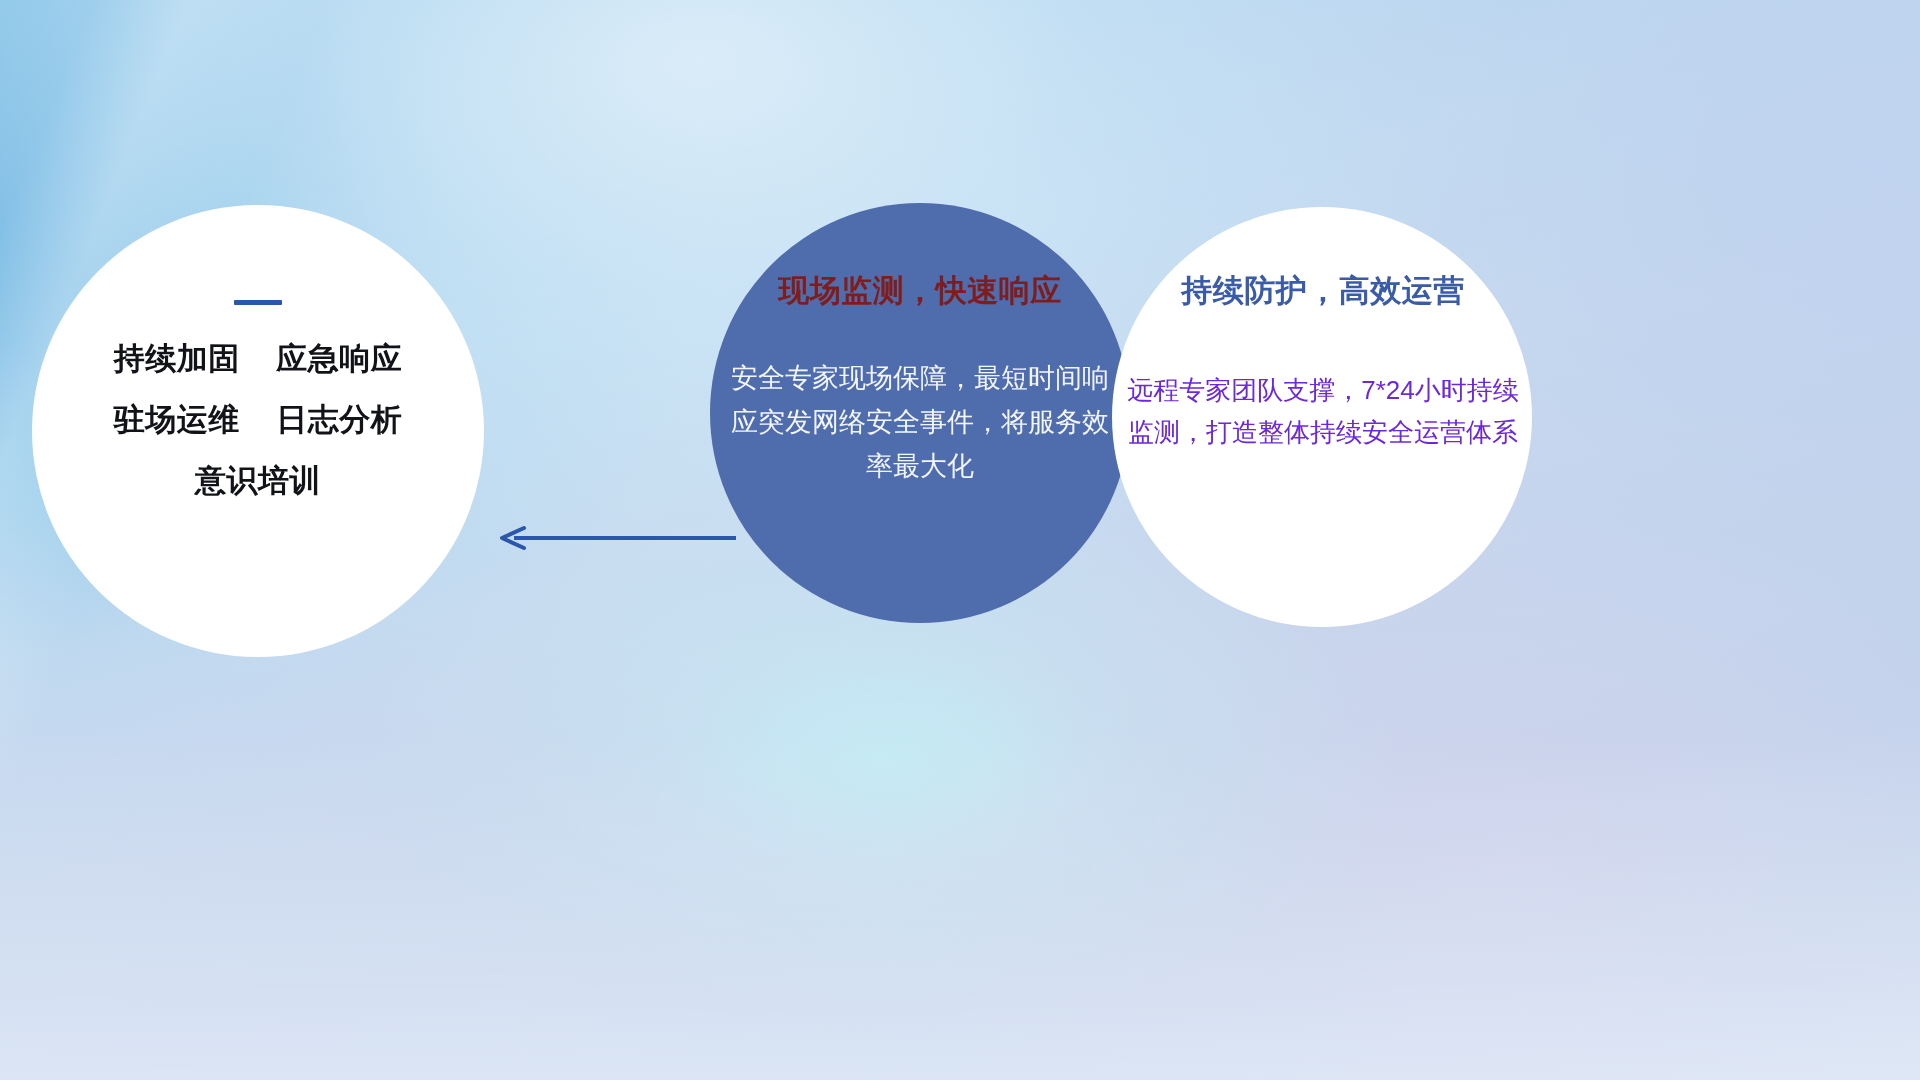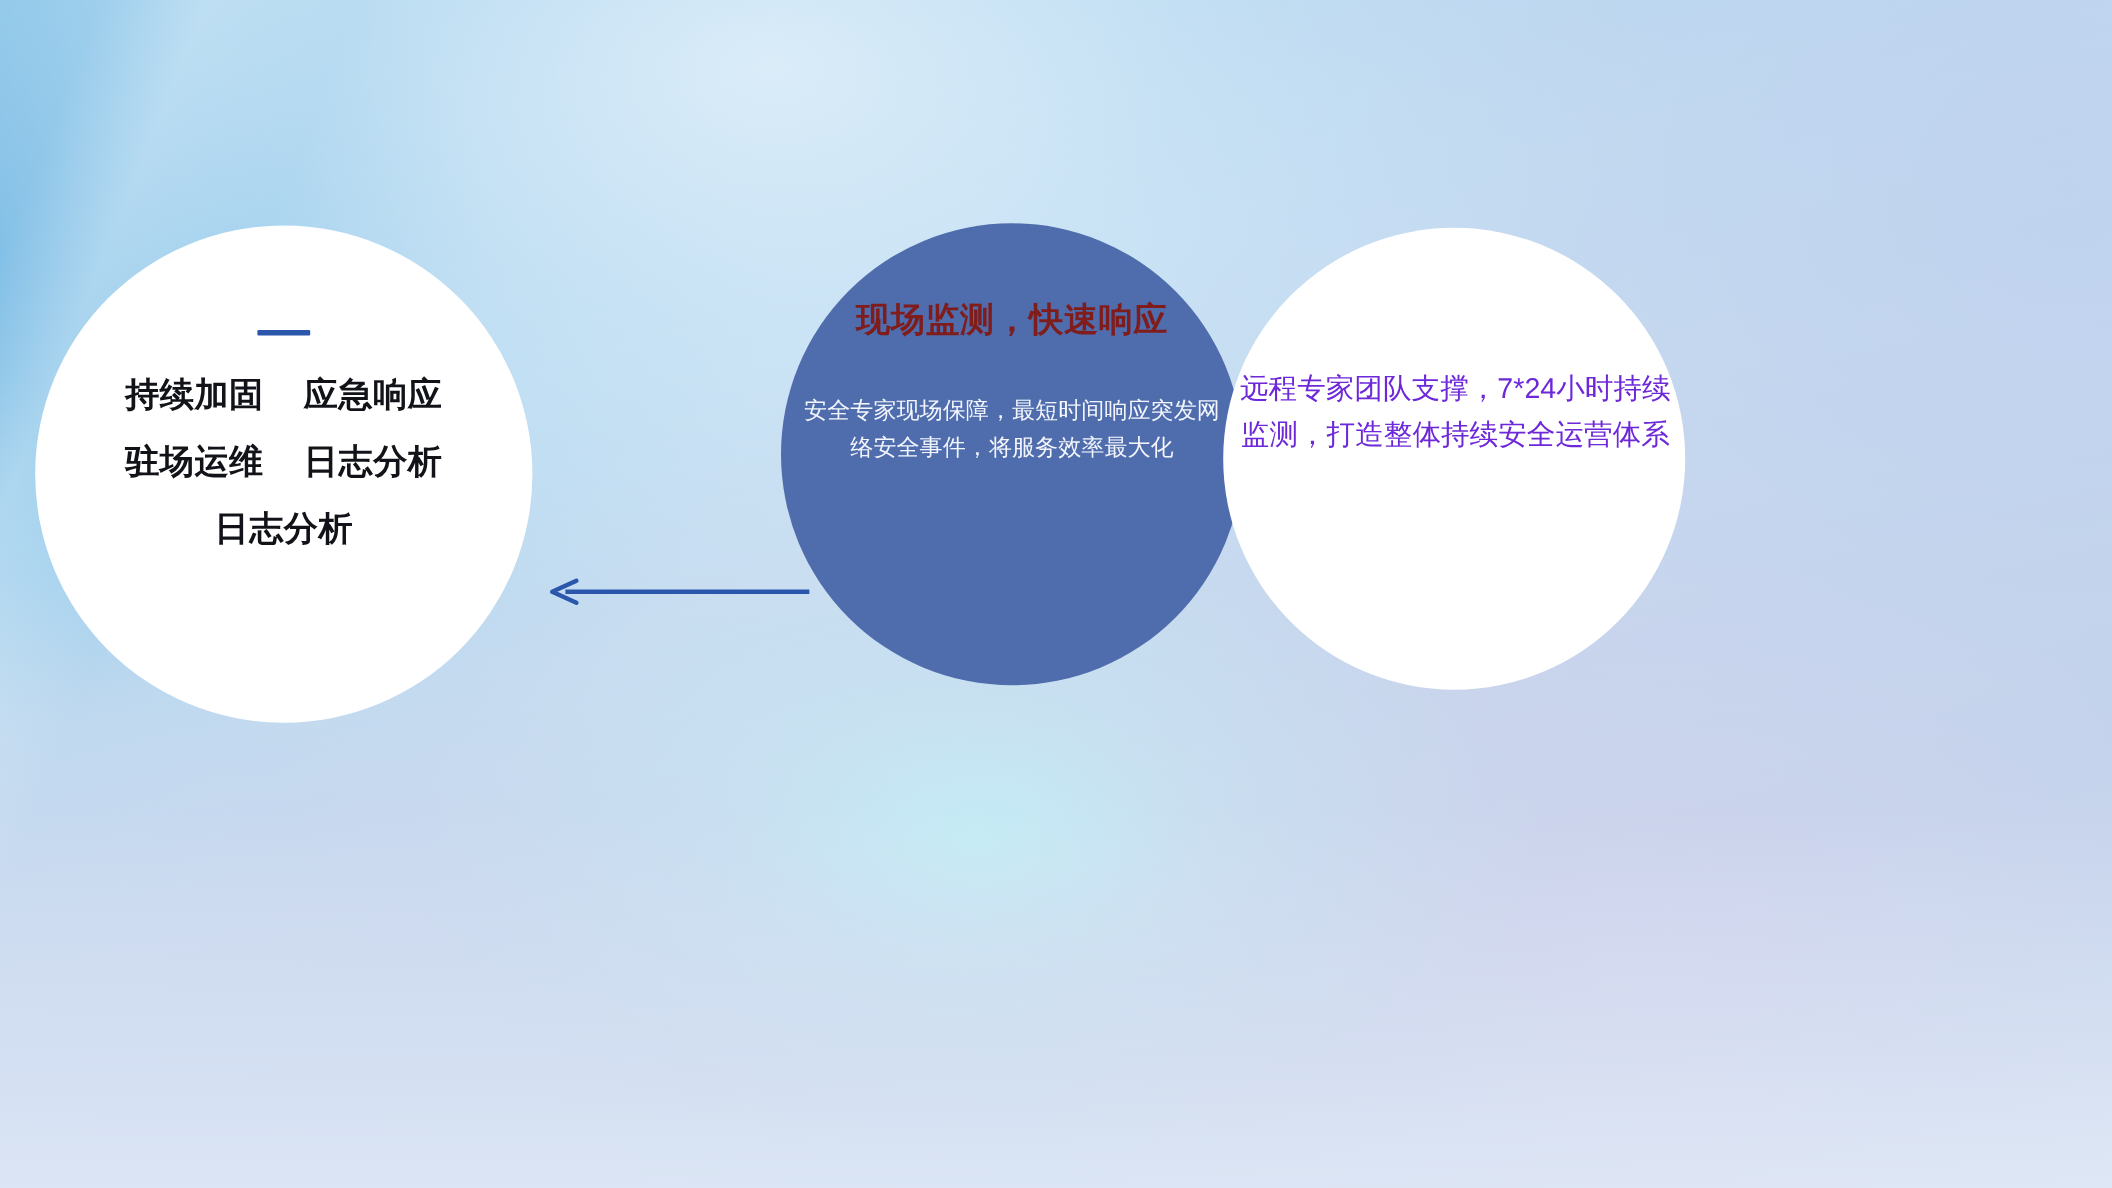--- a/index.html
+++ b/index.html
@@ -168,21 +168,21 @@
   }
   #card-mid .card-title {
     font-size: 31px;
     font-weight: bold;
     color: #7f1d1d;
     letter-spacing: 0.5px;
     line-height: 1.2;
   }
   #card-mid .card-body {
     margin-top: 48px;
-    font-size: 21px;
+    font-size: 27px;
     color: #f2f5fb;
     line-height: 1.62;
   }
 
   
   #card-right {
     left: 1122px;
     top: 272px;
     width: 402px;
   }
@@ -232,25 +232,26 @@
     <svg width="248" height="26" viewBox="0 0 248 26">
       <line x1="248" y1="13" x2="26" y2="13" stroke="#2a56ab" stroke-width="4"></line>
       <polyline points="36,3 14,13 36,23" fill="none" stroke="#2a56ab" stroke-width="4" stroke-linecap="round" stroke-linejoin="round"></polyline>
     </svg>
   </div>
 
   <div id="card-left" class="card">
     <div id="left-rule"></div>
     <div class="left-line">持续加固    应急响应</div>
     <div class="left-line">驻场运维    日志分析</div>
-    <div class="left-line">日志分析</div>
+    <div class="left-line">意识培训</div>
   </div>
 
   <div id="card-mid" class="card">
     <div class="card-title">现场监测，快速响应</div>
     <div class="card-body">安全专家现场保障，最短时间响应突发网络安全事件，将服务效率最大化</div>
   </div>
 
   <div id="card-right" class="card">
+    <div class="card-title">持续防护，高效运营</div>
     <div class="card-body">远程专家团队支撑，7*24小时持续监测，打造整体持续安全运营体系</div>
   </div>
 
 </div>
 
 </body></html>

